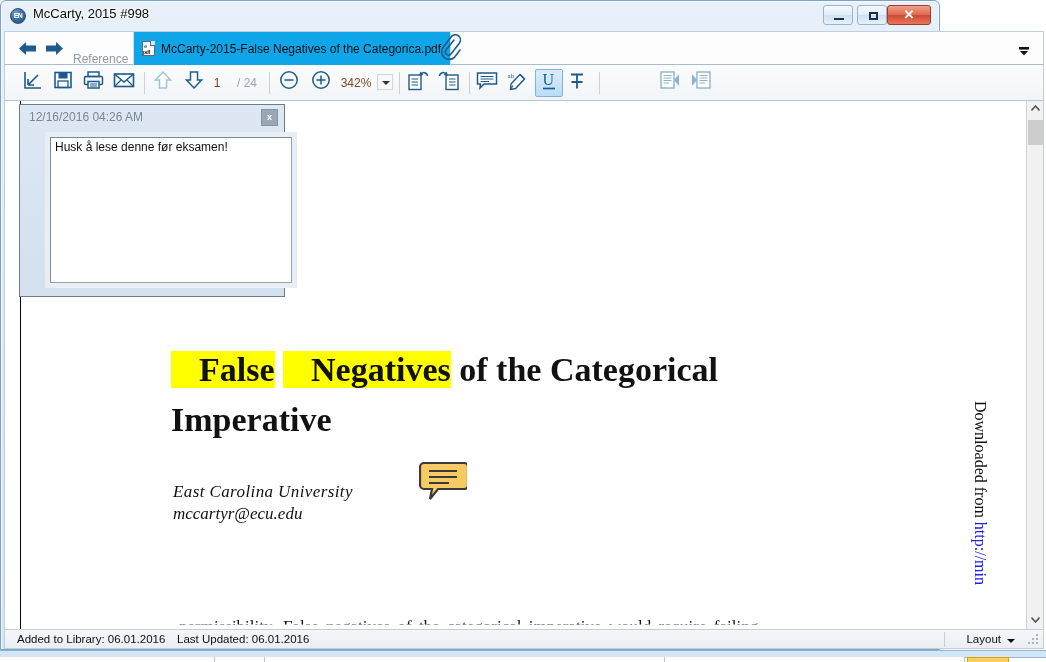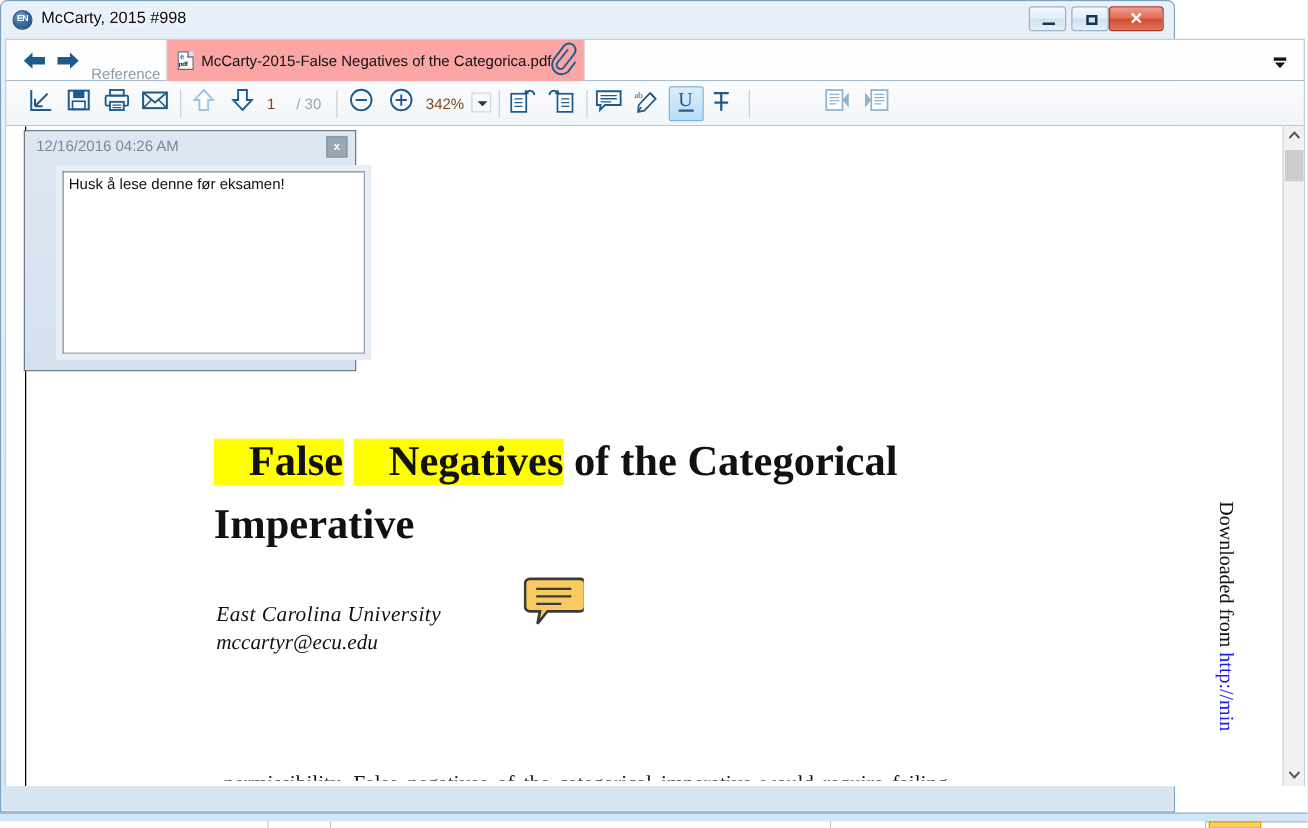--- a/index.html
+++ b/index.html
@@ -98,22 +98,22 @@
   }
   #nav-back { left:13px; }
   #nav-fwd  { left:40px; }
   .navarrow svg { display:block; }
   #ref-label {
     position:absolute; left:68px; top:8px;
     font-size:12px; color:#8e9aa4;margin-top:12px;
   }
   #doc-tab {
     position:absolute; left:128px; top:0px; height:33px;
-    padding:0 26px 0 8px;
-    background:#fca5a5;
+    padding:0 9px 0 8px;
+    background:#0ea5e9;
     border-left:1px solid #cdd9e3; border-right:1px solid #cdd9e3;
     display:flex; align-items:center; gap:6px;
     cursor:pointer;
   }
   #pdf-icon {
     width:13px; height:15px; position:relative;
     background:#ffffff; border:1px solid #5f6b74;
   }
   #pdf-icon .fold {
     position:absolute; right:-1px; top:-1px; width:5px; height:5px;
@@ -436,21 +436,21 @@
         <svg width="18" height="20" viewBox="0 0 18 20">
           <path d="M9 2 L16.5 10 L12.5 10 L12.5 18 L5.5 18 L5.5 10 L1.5 10 Z" fill="#ffffff" stroke="#9ec4e0" stroke-width="1.5"></path>
         </svg>
       </div>
       <div class="tbtn" style="left:175px">
         <svg width="18" height="20" viewBox="0 0 18 20">
           <path d="M9 18 L16.5 10 L12.5 10 L12.5 2 L5.5 2 L5.5 10 L1.5 10 Z" fill="#ffffff" stroke="#1e5b8c" stroke-width="1.5"></path>
         </svg>
       </div>
       <div id="pagenum">1</div>
-      <div id="pagetotal">/ 30</div>
+      <div id="pagetotal">/ 24</div>
 
       <div class="tsep" style="left:264px"></div>
 
       <div class="tbtn" style="left:270px">
         <svg width="20" height="20" viewBox="0 0 20 20">
           <circle cx="10" cy="10" r="8.2" fill="none" stroke="#1e5b8c" stroke-width="1.5"></circle>
           <path d="M5.5 10 H14.5" stroke="#1e5b8c" stroke-width="1.5"></path>
         </svg>
       </div>
       <div class="tbtn" style="left:302px">
@@ -577,15 +577,30 @@
           <div id="note-close">
             <span>x</span>
           </div>
         </div>
         <div id="note-body">
           <textarea id="note-text" style="">Husk å lese denne før eksamen!</textarea>
         </div>
       </div>
     </div>
 
+    <div id="statusbar">
+      <div id="status-added">Added to Library: 06.01.2016</div>
+      <div id="status-updated">Last Updated: 06.01.2016</div>
+      <div id="status-sep"></div>
+      <div id="layout-btn">Layout</div>
+      <div id="layout-caret"></div>
+      <div id="resize-grip">
+        <i style="left:8px;top:8px"></i>
+          <i style="left:4px;top:8px"></i>
+          <i style="left:0px;top:8px"></i>
+        <i style="left:8px;top:4px"></i>
+          <i style="left:4px;top:4px"></i>
+        <i style="left:8px;top:0px"></i>
+      </div>
+    </div>
 
   </div>
 </div>
 
 </body></html>

